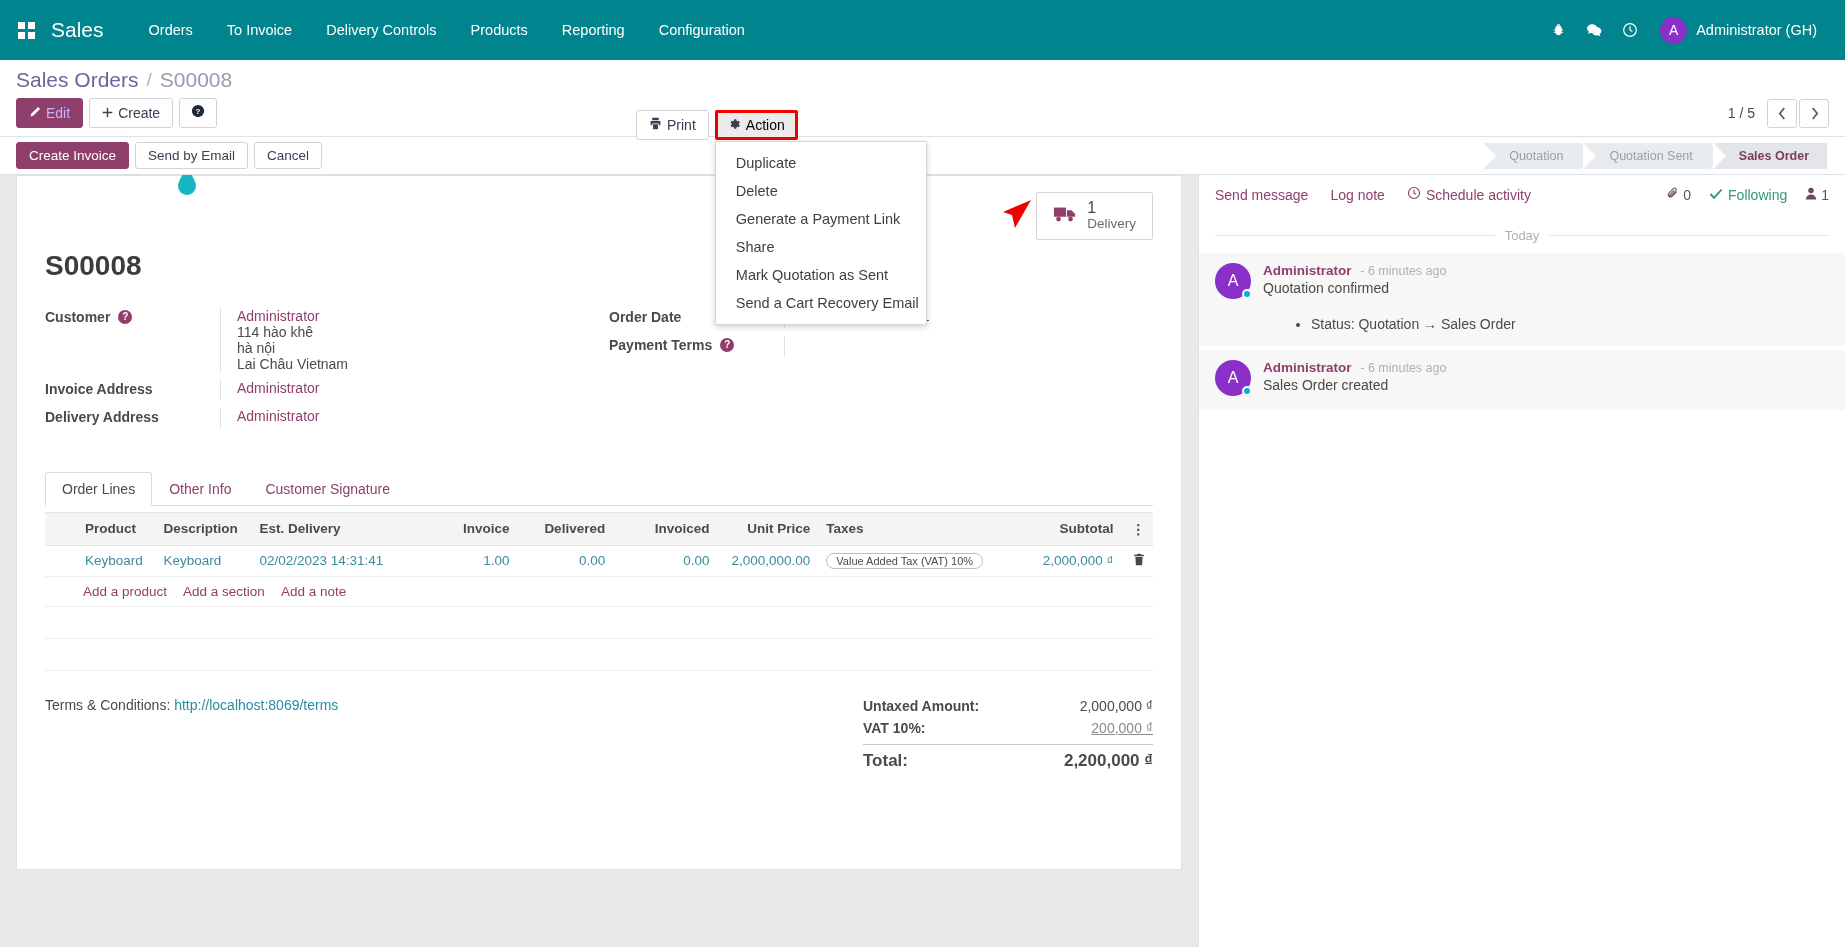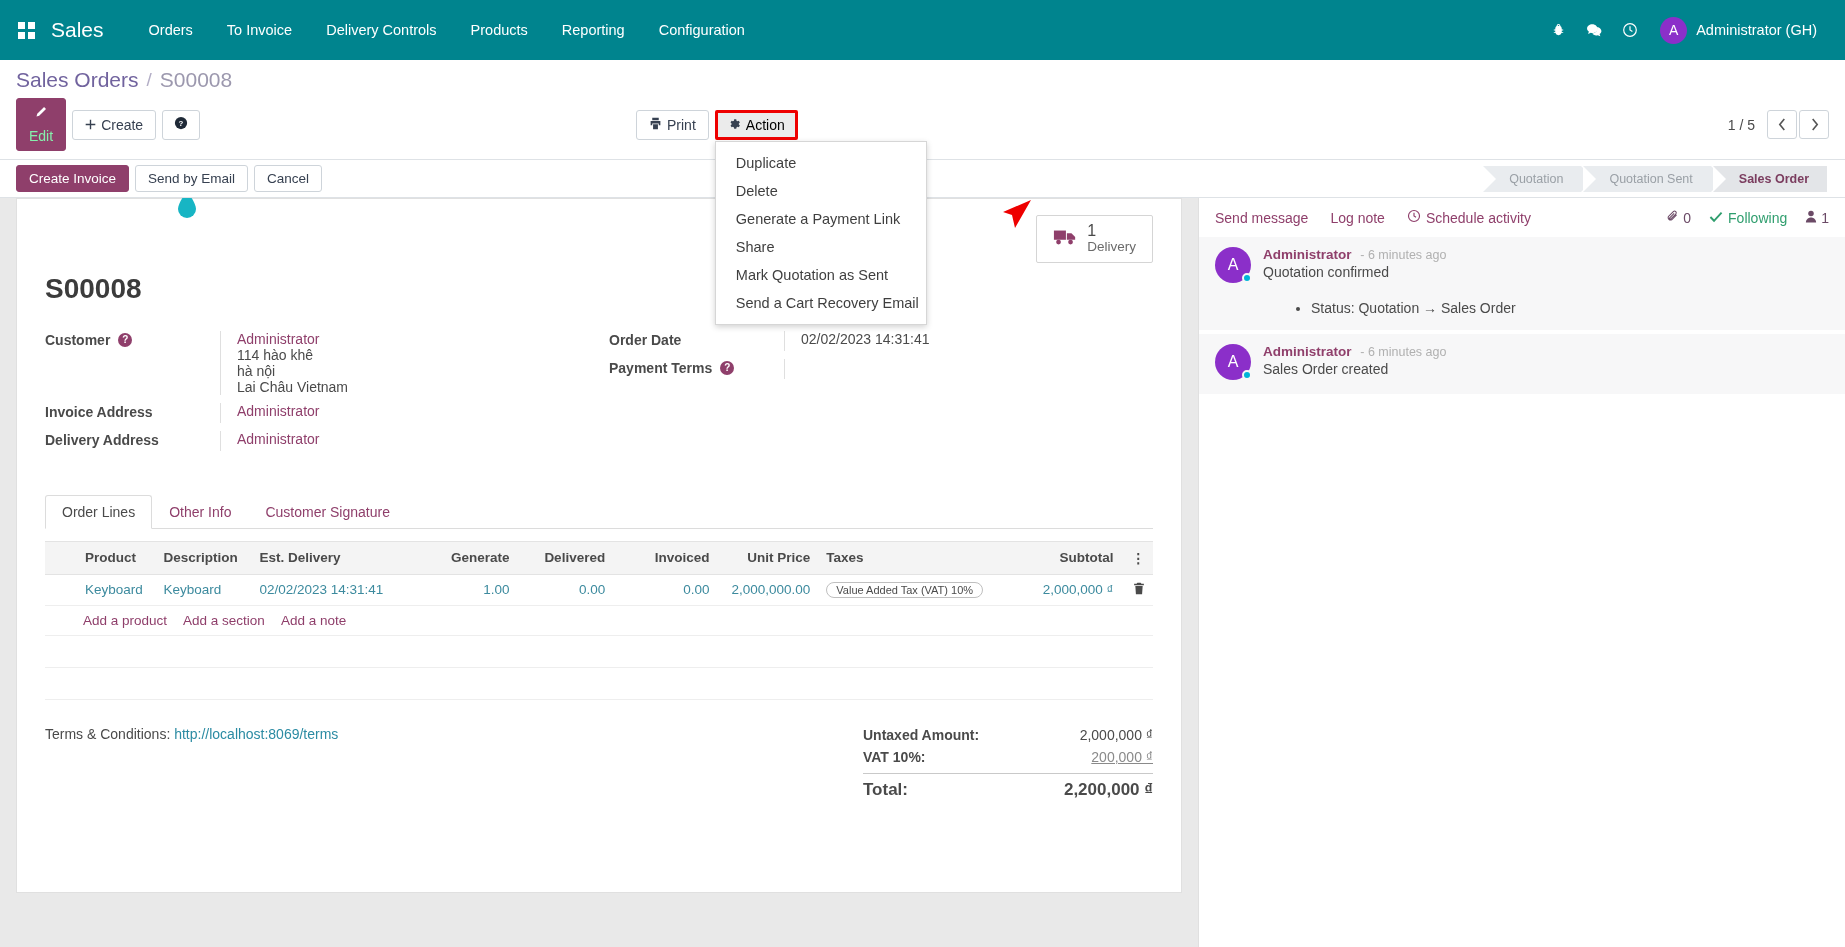--- a/index.html
+++ b/index.html
@@ -105,21 +105,21 @@
     border: 1px solid #ced4da;
     background: #fff;
     color: #374151;
     border-radius: 3px;
     cursor: pointer;
     white-space: nowrap;
     display: inline-flex; align-items: center; gap: 5px;
     line-height: 18px;
   }
   .btn-primary {
-    background: #8f3f6b; border-color: #8f3f6b; color: #86efac; flex-direction: column;
+    background: #8f3f6b; border-color: #8f3f6b; color: #c4b5fd;
   }
   .btn + .btn { margin-left: 6px; }
   .btn-help { padding: 5px 11px; font-weight: bold; }
 
   .cp-center {
     position: absolute;
     left: 620px;
     top: 12px;
     display: flex;
   }
@@ -347,21 +347,21 @@
     color: #4a4a4a;
     background: #fff;
     border-color: #dcdcdc #dcdcdc #fff;
     border-radius: 3px 3px 0 0;
   }
 
   
   table.lines {
     width: 100%;
     border-collapse: collapse;
-    margin-top: 12px;
+    margin-top: 6px;
     font-size: 13.5px;
   }
   table.lines thead th {
     background: #f4f4f4;
     border-top: 1px solid #e3e3e3;
     border-bottom: 1px solid #e3e3e3;
     color: #4a4a4a;
     font-weight: bold;
     padding: 8px 8px;
     text-align: left;
@@ -702,21 +702,21 @@
         <div class="tab">Customer Signature</div>
       </div>
 
       <table class="lines">
         <thead>
           <tr>
             <th style="width:30px"></th>
             <th style="width:68px">Product</th>
             <th style="width:86px">Description</th>
             <th style="width:160px">Est. Delivery</th>
-            <th class="num" style="width:90px">Generate</th>
+            <th class="num" style="width:90px">Invoice</th>
             <th class="num" style="width:90px">Delivered</th>
             <th style="width:18px"></th>
             <th class="num" style="width:80px">Invoiced</th>
             <th class="num" style="width:92px">Unit Price</th>
             <th style="width:175px">Taxes</th>
             <th class="num" style="width:110px">Subtotal</th>
             <th class="num" style="width:26px">⋮</th>
           </tr>
         </thead>
         <tbody>
@@ -817,20 +817,25 @@
             <svg width="12" height="13" viewBox="0 0 14 16" fill="#6b4a66">
                 <circle cx="7" cy="4.2" r="3.4"></circle>
                 <path d="M0.7 15.5c0-3.5 2.8-6.2 6.3-6.2s6.3 2.7 6.3 6.2z"></path>
               </svg>
           </span>
           <span>1</span>
         </span>
       </div>
     </div>
 
+    <div class="today-sep">
+      <span class="line"></span>
+      <span class="lbl">Today</span>
+      <span class="line"></span>
+    </div>
 
     <div class="msg">
       <div class="msg-avatar">
         <div class="circ">A</div>
         <div class="dot"></div>
       </div>
       <div class="msg-body">
         <div class="msg-head">
           <span class="msg-author">Administrator</span>
           <span class="msg-time">- 6 minutes ago</span>

